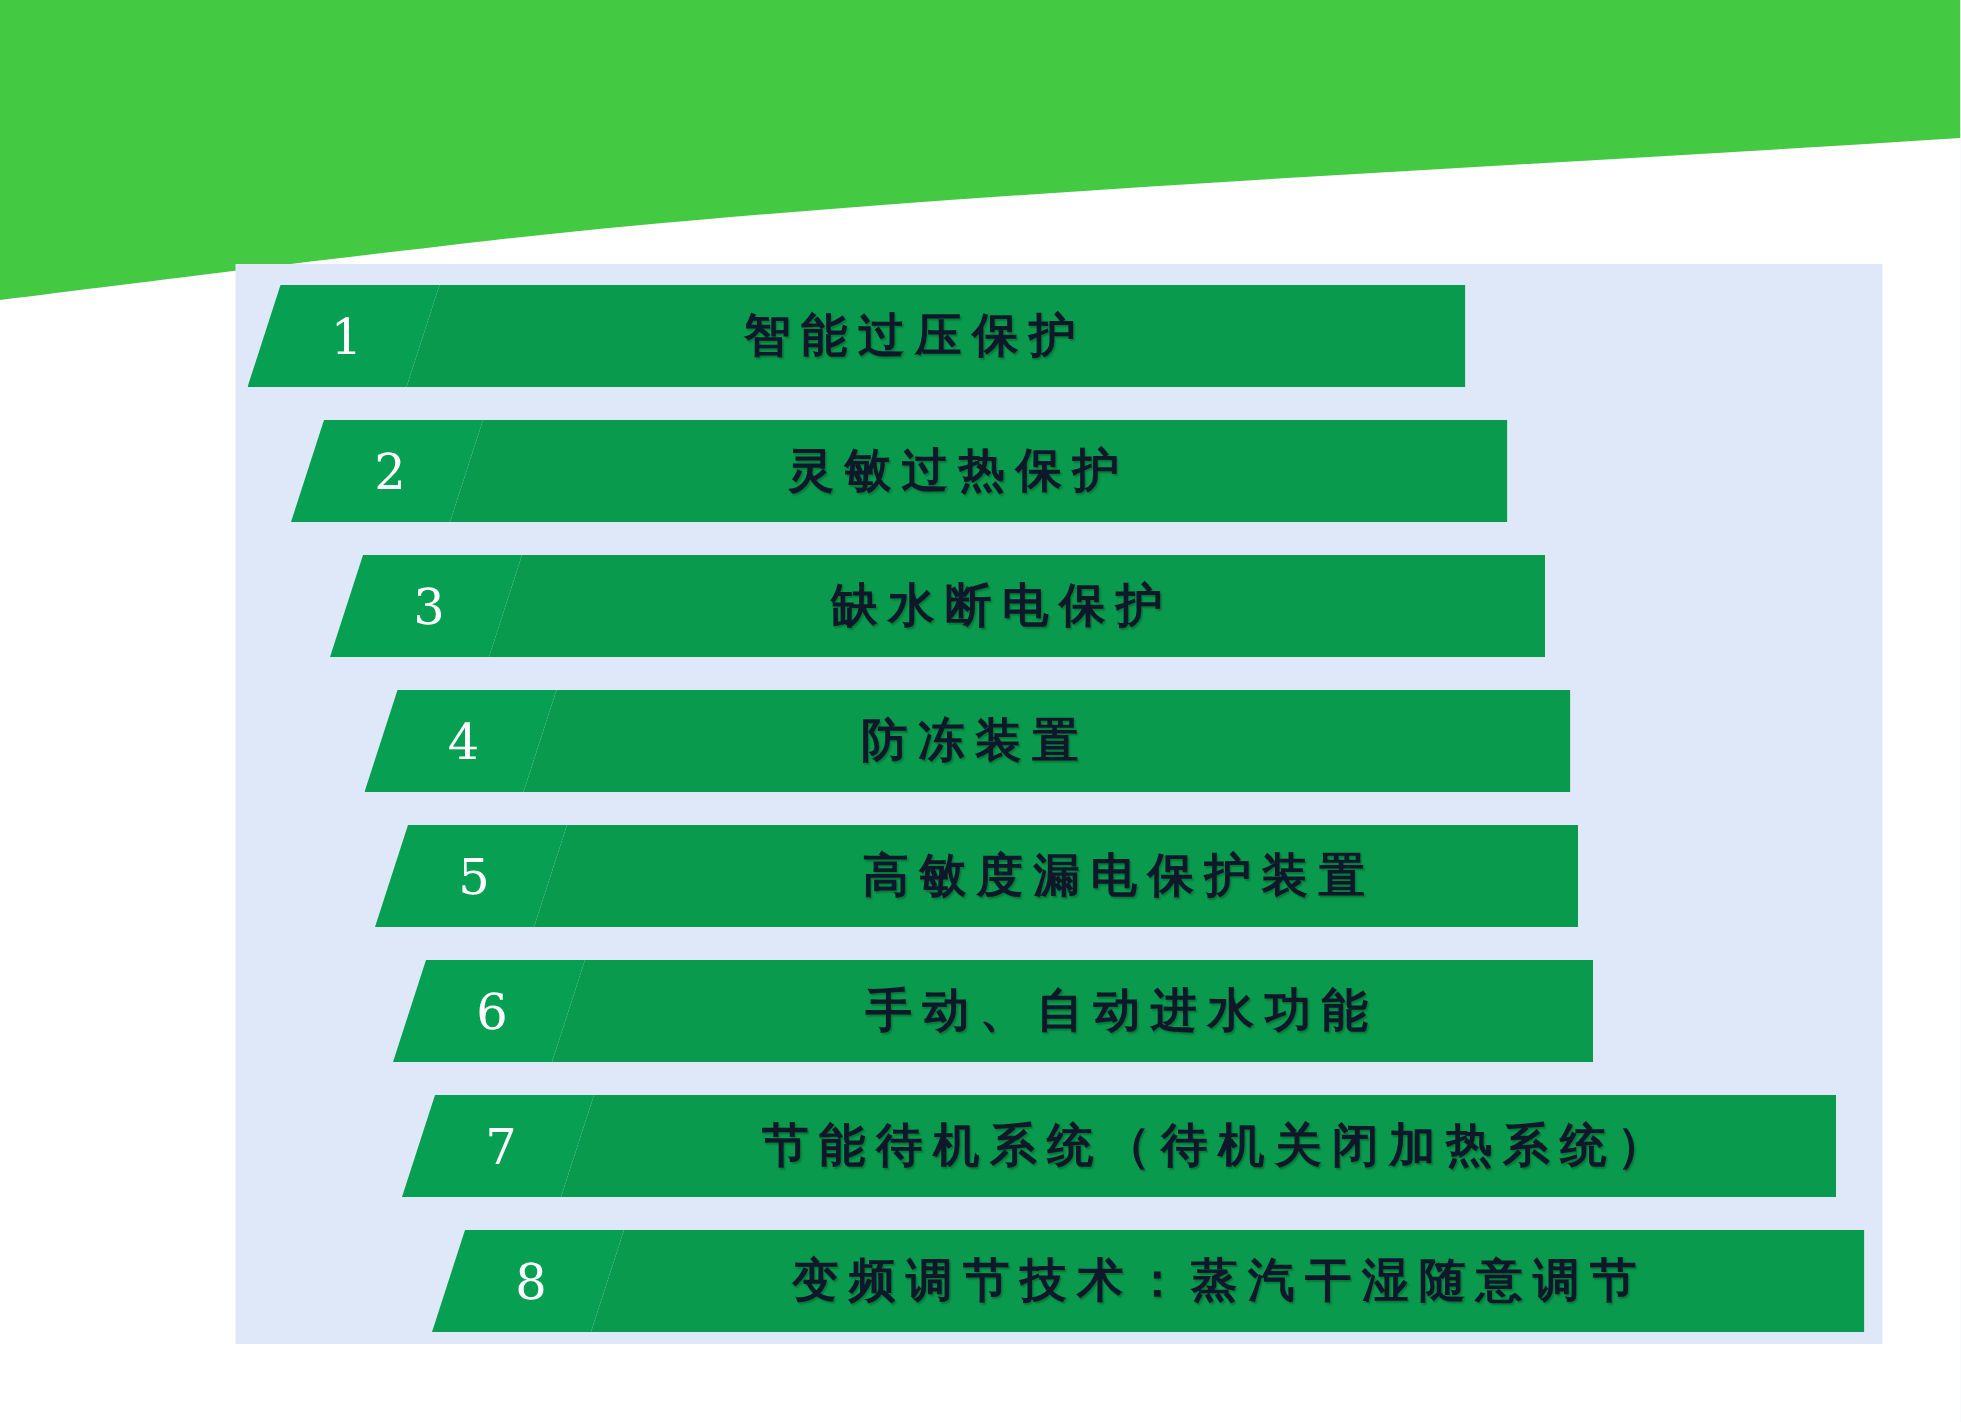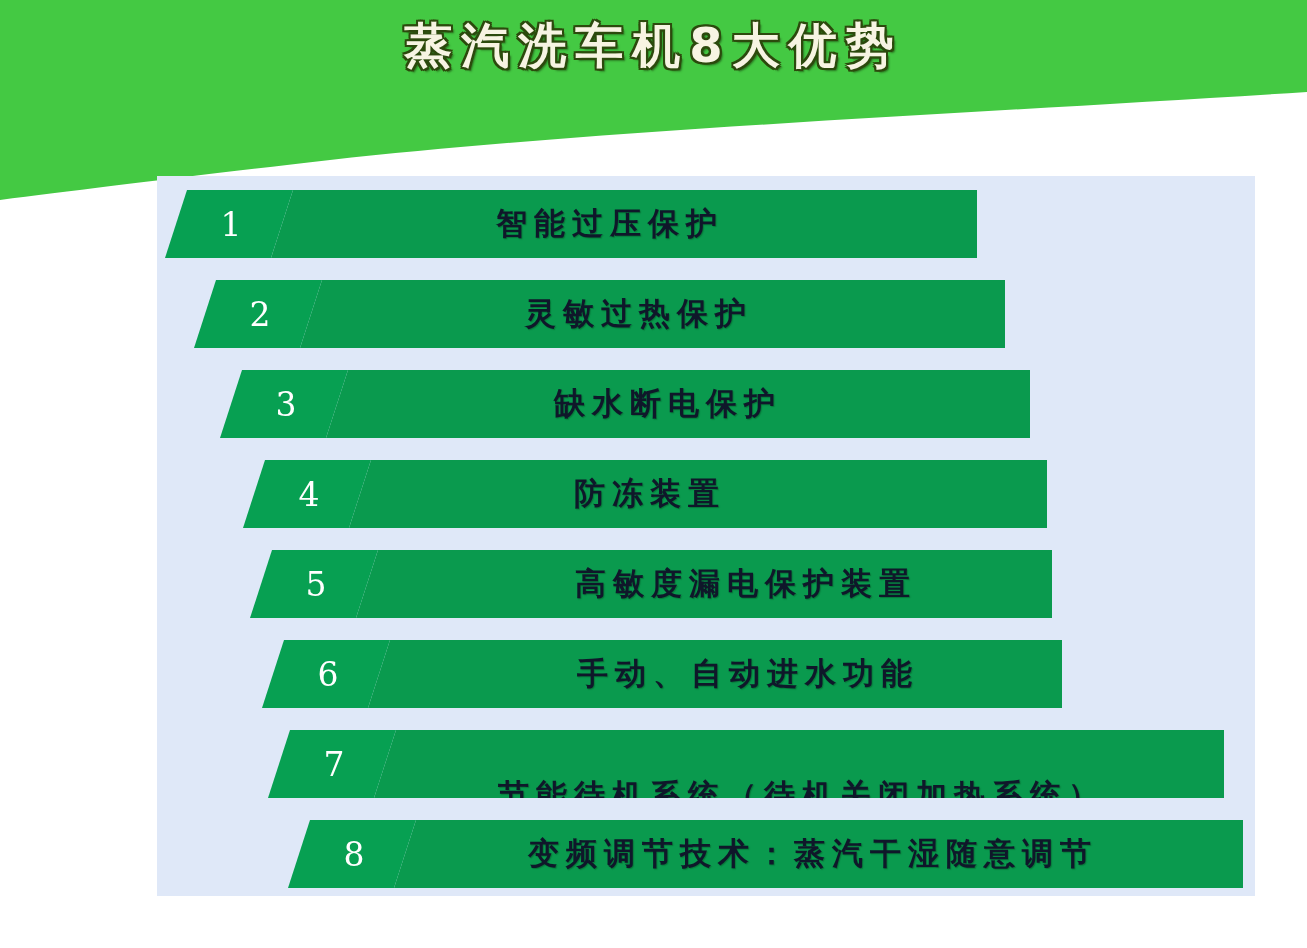--- a/index.html
+++ b/index.html
@@ -126,21 +126,20 @@
 <body>
 
 <div id="poster">
 
   <div class="header-swoosh">
     <svg viewBox="0 0 1307 210" xmlns="http://www.w3.org/2000/svg" aria-hidden="true">
       <path d="M0,0 L1307,0 L1307,92 C1000,112 620,128 330,160 C190,176 80,190 0,200 Z" fill="#44c943"></path>
     </svg>
   </div>
 
-  <div class="title">蒸汽洗车机8大优势</div>
 
   <div class="panel"></div>
 
   <div class="row" style="left:165px; top:190px; width:812px;">
     <div class="bar" style="left:106px; width:706px;">
       <div class="bar-text" style="left:225px;">智能过压保护</div>
     </div>
     <div class="num-tag">
       <div class="num">1</div>
     </div>
@@ -186,21 +185,21 @@
     <div class="bar" style="left:106px; width:694px;">
       <div class="bar-text" style="left:209px;">手动、自动进水功能</div>
     </div>
     <div class="num-tag">
       <div class="num">6</div>
     </div>
   </div>
 
   <div class="row" style="left:268px; top:730px; width:956px;">
     <div class="bar" style="left:106px; width:850px;">
-      <div class="bar-text" style="left:124px;margin-top:32px;">节能待机系统（待机关闭加热系统）</div>
+      <div class="bar-text" style="left:134px;">节能待机系统（待机关闭加热系统）</div>
     </div>
     <div class="num-tag">
       <div class="num">7</div>
     </div>
   </div>
 
   <div class="row" style="left:288px; top:820px; width:955px;">
     <div class="bar" style="left:106px; width:849px;">
       <div class="bar-text" style="left:134px;text-align:center;">变频调节技术：蒸汽干湿随意调节</div>
     </div>

